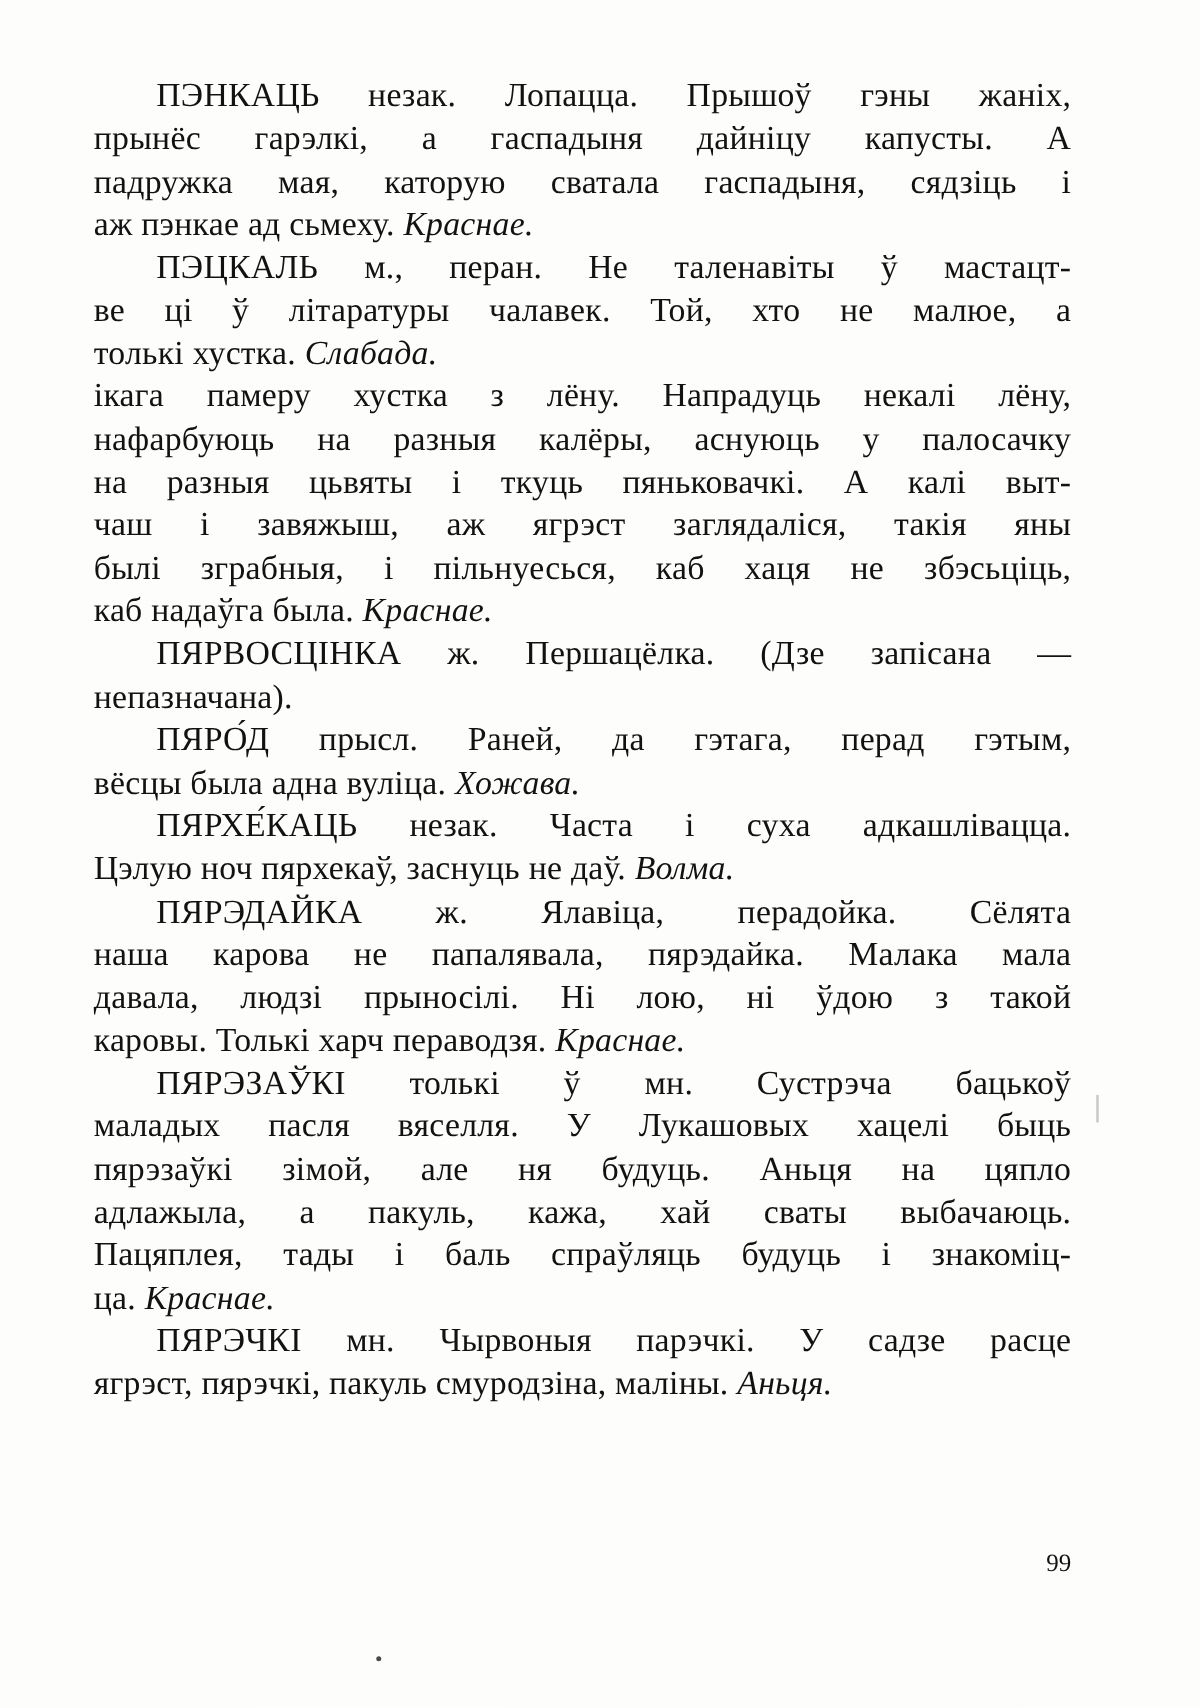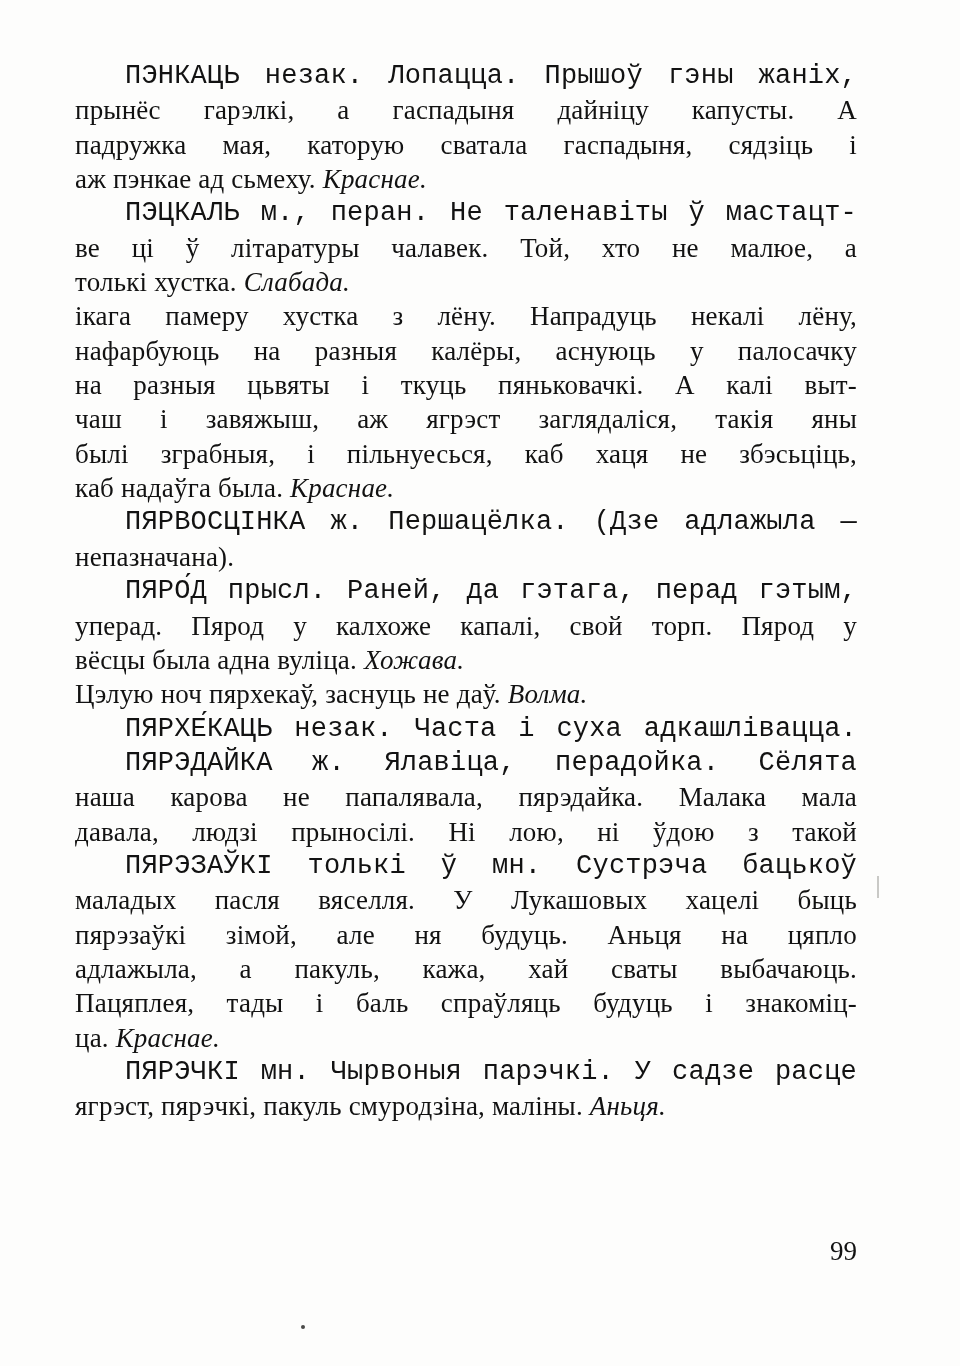--- a/index.html
+++ b/index.html
@@ -30,34 +30,33 @@
     line-height: 34.35px;
     text-align: justify;
     text-align-last: justify;
     letter-spacing: 0.2px;
   }
   .line.last {
     text-align-last: left;
   }
   .line.indent {
     text-indent: 50px;
-    font-family: Liberation Mono, monospace;
   }
   .it {
     font-style: italic;
     margin-top: 25px;
   }
   .rg {
     font-style: normal;
   }
   .page-number {
     position: absolute;
     top: 1233px;
     right: 103px;
-    font-size: 27px;
+    font-size: 20px;
     line-height: 36px;
     color: #121212;
   }
   .artifact-vline {
     position: absolute;
     left: 877px;
     top: 876px;
     width: 2px;
     height: 22px;
     background: #c9c9c6;
@@ -90,36 +89,36 @@
       </div>
       <div class="entry">
         <div class="line"><span class="rg">ікага памеру хустка з лёну. Напрадуць некалі лёну,</span></div>
         <div class="line"><span class="rg">нафарбуюць на разныя калёры, аснуюць у палосачку</span></div>
         <div class="line"><span class="rg">на разныя цьвяты і ткуць пяньковачкі. А калі выт-</span></div>
         <div class="line"><span class="rg">чаш і завяжыш, аж ягрэст заглядаліся, такія яны</span></div>
         <div class="line"><span class="rg">былі зграбныя, і пільнуесься, каб хаця не збэсьціць,</span></div>
         <div class="line last"><span class="rg">каб надаўга была. </span><span class="it">Краснае.</span></div>
       </div>
       <div class="entry">
-        <div class="line indent"><span class="rg">ПЯРВОСЦІНКА ж. Першацёлка. (Дзе адлажыла —</span></div>
+        <div class="line indent"><span class="rg">ПЯРВОСЦІНКА ж. Першацёлка. (Дзе запісана —</span></div>
         <div class="line last"><span class="rg">непазначана).</span></div>
       </div>
       <div class="entry">
         <div class="line indent"><span class="rg">ПЯРО́Д прысл. Раней, да гэтага, перад гэтым,</span></div>
-        <div class="line"><span class="rg">уперад. Пярод у калхоже капалі, свой торп. Пярод у</span></div>
         <div class="line last"><span class="rg">вёсцы была адна вуліца. </span><span class="it">Хожава.</span></div>
       </div>
       <div class="entry">
+        <div class="line indent"><span class="rg">ПЯРХЕ́КАЦЬ незак. Часта і суха адкашлівацца.</span></div>
         <div class="line last"><span class="rg">Цэлую ноч пярхекаў, заснуць не даў. </span><span class="it">Волма.</span></div>
-        <div class="line indent"><span class="rg">ПЯРХЕ́КАЦЬ незак. Часта і суха адкашлівацца.</span></div>
       </div>
       <div class="entry">
         <div class="line indent"><span class="rg">ПЯРЭДАЙКА ж. Ялавіца, перадойка. Сёлята</span></div>
         <div class="line"><span class="rg">наша карова не папалявала, пярэдайка. Малака мала</span></div>
         <div class="line"><span class="rg">давала, людзі прыносілі. Ні лою, ні ўдою з такой</span></div>
+        <div class="line last"><span class="rg">каровы. Толькі харч пераводзя. </span><span class="it">Краснае.</span></div>
       </div>
       <div class="entry">
         <div class="line indent"><span class="rg">ПЯРЭЗАЎКІ толькі ў мн. Сустрэча бацькоў</span></div>
         <div class="line"><span class="rg">маладых пасля вяселля. У Лукашовых хацелі быць</span></div>
         <div class="line"><span class="rg">пярэзаўкі зімой, але ня будуць. Аньця на цяпло</span></div>
         <div class="line"><span class="rg">адлажыла, а пакуль, кажа, хай сваты выбачаюць.</span></div>
         <div class="line"><span class="rg">Пацяплея, тады і баль спраўляць будуць і знакоміц-</span></div>
         <div class="line last"><span class="rg">ца. </span><span class="it">Краснае.</span></div>
       </div>
       <div class="entry">

